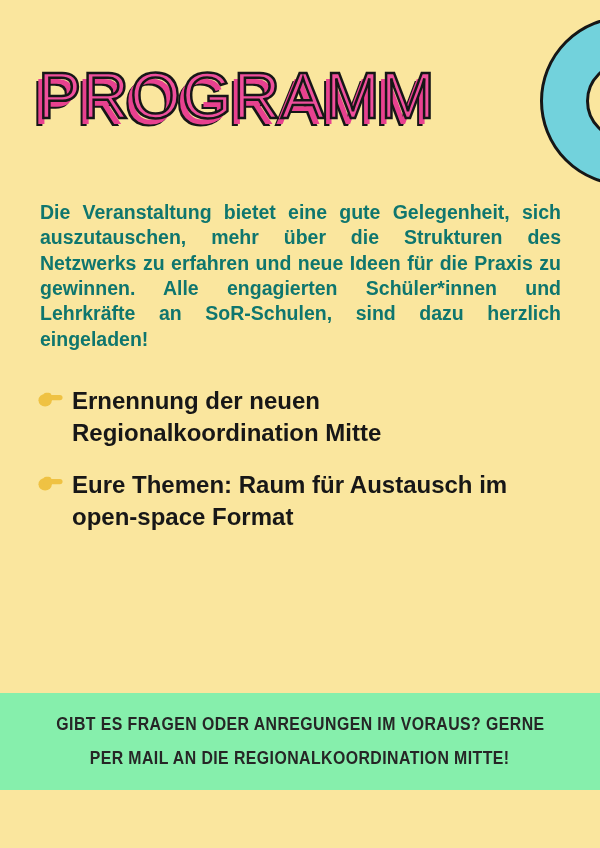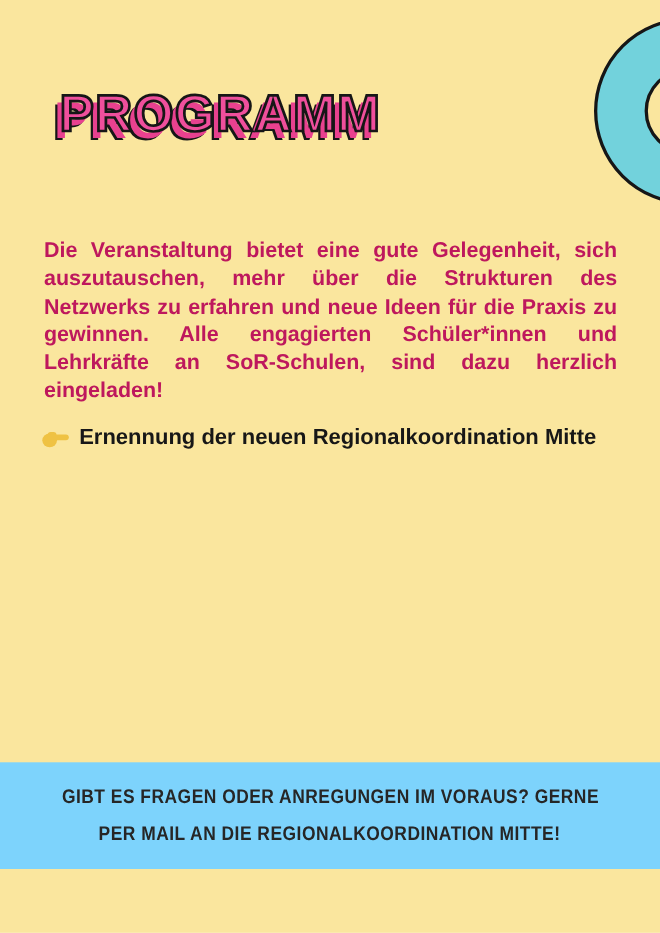--- a/index.html
+++ b/index.html
@@ -29,72 +29,71 @@
     width: 78px; height: 78px;
     border-radius: 50%;
     background: #FAE69E;
     border: 3px solid #161616;
     box-sizing: border-box;
   }
 
   .title {
     position: absolute;
     left: 38px; top: 62px;
-    margin: 16px;
-    font-size: 47px;
-    font-weight: bold;
+    margin: 0;
+    font-size: 65px;
+    font-weight: normal;
     line-height: 1.05;
     letter-spacing: 1px;
     color: #EF4F9C;
     -webkit-text-stroke: 2.5px #161616;
     text-shadow: -5px 6px 0 #E8418F, -7px 8px 0 #161616;
     white-space: nowrap;
   }
 
   .intro {
     position: absolute;
-    left: 40px; top: 216px;
+    left: 40px; top: 200px;
     width: 521px;
     margin: 0;
     font-size: 19.5px;
     font-weight: bold;
     line-height: 1.3;
     text-align: justify;
-    color: #be185d;
+    color: #0f766e;
   }
 
   .agenda {
     position: absolute;
     left: 38px; top: 385px;
     width: 532px;
     margin: 0; padding: 0;
     list-style: none;
   }
   .agenda li {
     display: flex;
     align-items: flex-start;
     gap: 9px;
     margin-bottom: 21px;
-    font-size: 20px;
+    font-size: 24px;
     font-weight: bold;
     line-height: 1.32;
     color: #171717;
-    text-align: center;
   }
   .hand-icon {
     flex: 0 0 auto;
     width: 25px; height: 19px;
     margin-top: 4px;
   }
 
   .banner {
     position: absolute;
     left: 0; top: 693px;
     width: 600px; height: 97px;
-    background: #7dd3fc;
+    background: #86efac;
     display: flex;
     flex-direction: column;
     justify-content: center;
     align-items: center;
     gap: 13px;
   }
   .banner-line {
     font-size: 18px;
     font-weight: bold;
     letter-spacing: 0.5px;
@@ -120,20 +119,30 @@
     <li>
       <svg class="hand-icon" viewBox="0 0 28 20" xmlns="http://www.w3.org/2000/svg">
         <g fill="#EFC243">
           <ellipse cx="8" cy="12" rx="7.5" ry="7"></ellipse>
           <rect x="6" y="3.5" width="9" height="6.5" rx="3.2"></rect>
           <rect x="6" y="6" width="21.5" height="6" rx="3"></rect>
         </g>
       </svg>
       <span>Ernennung der neuen Regionalkoordination Mitte</span>
     </li>
+    <li>
+      <svg class="hand-icon" viewBox="0 0 28 20" xmlns="http://www.w3.org/2000/svg">
+        <g fill="#EFC243">
+          <ellipse cx="8" cy="12" rx="7.5" ry="7"></ellipse>
+          <rect x="6" y="3.5" width="9" height="6.5" rx="3.2"></rect>
+          <rect x="6" y="6" width="21.5" height="6" rx="3"></rect>
+        </g>
+      </svg>
+      <span>Eure Themen: Raum für Austausch im open-space Format</span>
+    </li>
   </ul>
 
   <div class="banner">
     <div class="banner-line">GIBT ES FRAGEN ODER ANREGUNGEN IM VORAUS? GERNE</div>
     <div class="banner-line">PER MAIL AN DIE REGIONALKOORDINATION MITTE!</div>
   </div>
 
 </div>
 
 </body></html>

